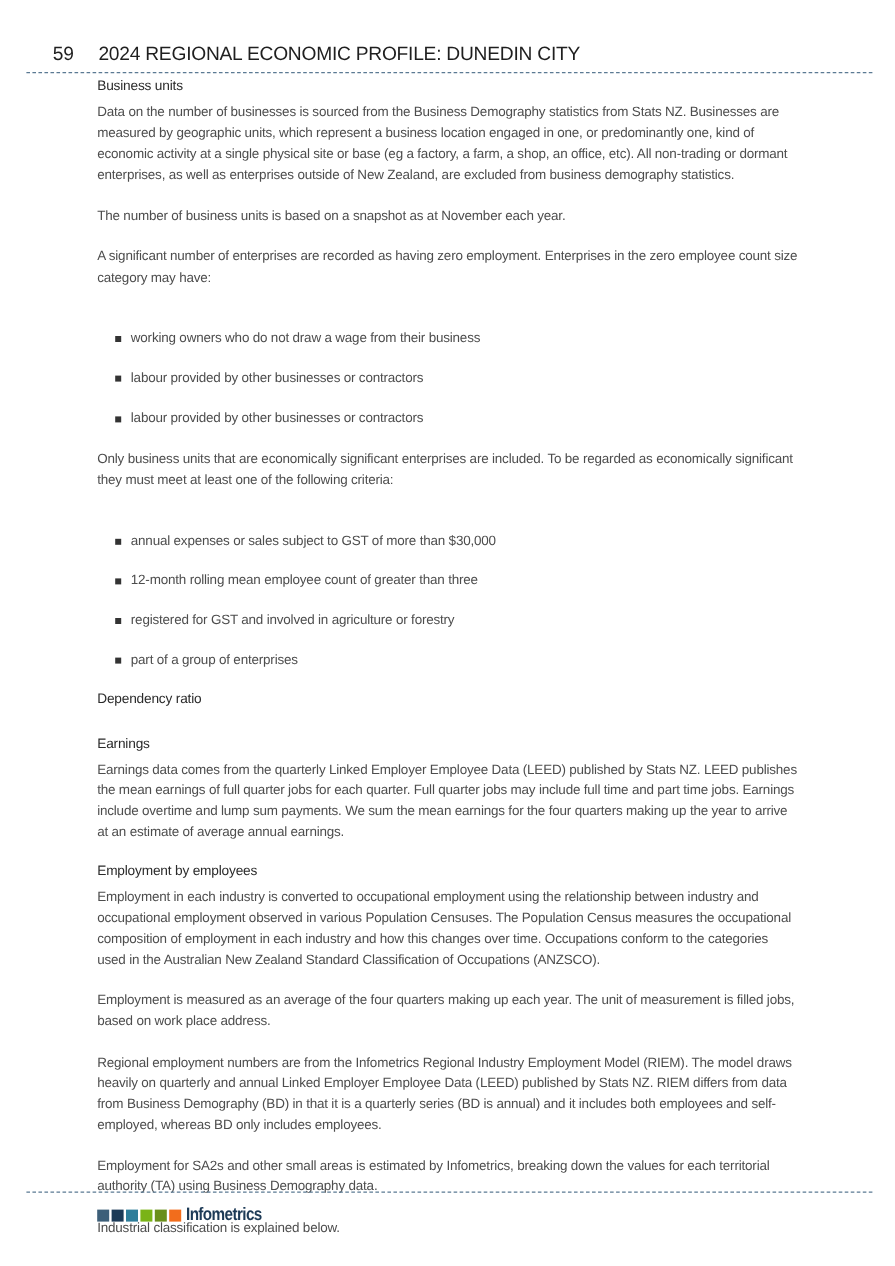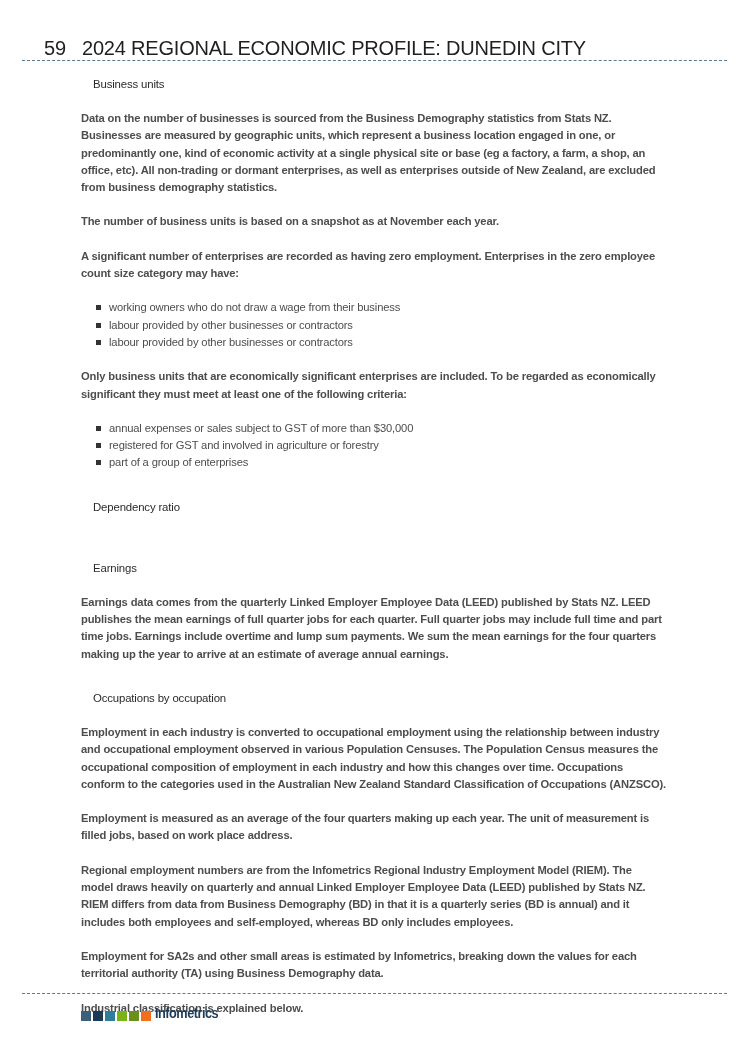--- a/index.html
+++ b/index.html
@@ -3,54 +3,54 @@
 <meta charset="utf-8">
 <style>
   html, body { margin: 0; padding: 0; background: #ffffff; }
   body {
     width: 746px; height: 1055px; position: relative; overflow: hidden;
     font-family: "Liberation Sans", sans-serif; color: #4a4a4a;
   }
   .header {
     position: absolute; left: 44px; top: 37px;
     display: flex; align-items: baseline;
-    font-family: "Liberation Sans", sans-serif; font-size: 20px; color: #1f1f1f;
+    font-family: "Liberation Sans", sans-serif; font-size: 16px; color: #1f1f1f;
     letter-spacing: -0.2px;
   }
   .header .page-num { width: 38px; }
   .rule {
     position: absolute; left: 22px; width: 705px; height: 0;
     border-top: 1.2px dashed #5b7a93;
   }
   .rule.top { top: 60px; }
   .rule.bottom { top: 993px; }
   .content {
     position: absolute; left: 81px; top: 62px; width: 585px;
     font-size: 11.2px; line-height: 17.3px; color: #4d4d4d;
     letter-spacing: -0.15px;
   }
   .content h3 {
-    margin: 12px; font-weight: normal; font-size: 11.4px; color: #2a2a2a;
+    margin: 0; font-weight: normal; font-size: 11.4px; color: #2a2a2a;
     line-height: 20px;
   }
-  .content p { margin: 0; font-weight: bold; }
+  .content p { margin: 0; }
   .content .gap-sm { height: 4px; }
   .content .gap { height: 17px; }
   .content .gap-h { height: 13px; }
   ul.sq {
     list-style: none; margin: 0; padding: 0 0 0 14px;
   }
-  ul.sq li { position: relative; padding-left: 14px; }
+  ul.sq li { position: relative; padding-left: 14px; margin-top: 16px; }
   ul.sq li::before {
     content: ""; position: absolute; left: 1px; top: 6px;
     width: 5px; height: 5px; background: #333;
   }
   .footer-logo {
     position: absolute; left: 81px; top: 1004px;
-    display: flex; align-items: flex-end;
+    display: flex; align-items: center;
   }
   .footer-logo .sq {
     width: 10px; height: 10px; margin-right: 2px;
   }
   .footer-logo .brand {
     font-family: "Liberation Sans", sans-serif; font-weight: bold;
     font-size: 15px; color: #1d3a56; margin-left: 2px; letter-spacing: -0.6px;
     transform: scaleX(0.85); transform-origin: left center;
   }
 </style>
@@ -75,35 +75,36 @@
   <ul class="sq">
     <li>working owners who do not draw a wage from their business</li>
     <li>labour provided by other businesses or contractors</li>
     <li>labour provided by other businesses or contractors</li>
   </ul>
   <div class="gap"></div>
   <p>Only business units that are economically significant enterprises are included. To be regarded as economically significant they must meet at least one of the following criteria:</p>
   <div class="gap"></div>
   <ul class="sq">
     <li>annual expenses or sales subject to GST of more than $30,000</li>
+    <li>12-month rolling mean employee count of greater than three</li>
     <li>registered for GST and involved in agriculture or forestry</li>
     <li>part of a group of enterprises</li>
   </ul>
   <div class="gap-h"></div>
 
   <h3>Dependency ratio</h3>
   <div class="gap-sm"></div>
   <div class="gap-h"></div>
 
   <h3>Earnings</h3>
   <div class="gap-sm"></div>
   <p>Earnings data comes from the quarterly Linked Employer Employee Data (LEED) published by Stats NZ. LEED publishes the mean earnings of full quarter jobs for each quarter. Full quarter jobs may include full time and part time jobs. Earnings include overtime and lump sum payments. We sum the mean earnings for the four quarters making up the year to arrive at an estimate of average annual earnings.</p>
   <div class="gap-h"></div>
 
-  <h3>Occupations by occupation</h3>
+  <h3>Employment by employees</h3>
   <div class="gap-sm"></div>
   <p>Employment in each industry is converted to occupational employment using the relationship between industry and occupational employment observed in various Population Censuses. The Population Census measures the occupational composition of employment in each industry and how this changes over time. Occupations conform to the categories used in the Australian New Zealand Standard Classification of Occupations (ANZSCO).</p>
   <div class="gap-h"></div>
 
   <div class="gap-sm"></div>
   <p>Employment is measured as an average of the four quarters making up each year. The unit of measurement is filled jobs, based on work place address.</p>
   <div class="gap"></div>
   <p>Regional employment numbers are from the Infometrics Regional Industry Employment Model (RIEM). The model draws heavily on quarterly and annual Linked Employer Employee Data (LEED) published by Stats NZ. RIEM differs from data from Business Demography (BD) in that it is a quarterly series (BD is annual) and it includes both employees and self-employed, whereas BD only includes employees.</p>
   <div class="gap"></div>
   <p>Employment for SA2s and other small areas is estimated by Infometrics, breaking down the values for each territorial authority (TA) using Business Demography data.</p>

